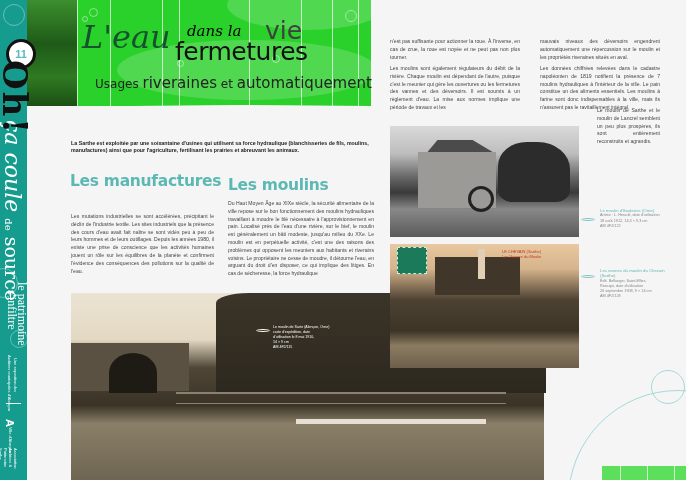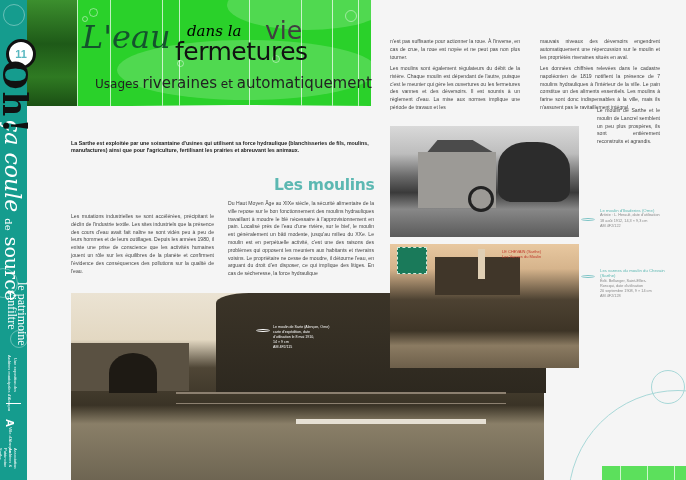--- a/index.html
+++ b/index.html
@@ -36,21 +36,21 @@
   .t-usages { position: absolute; left: 95px; top: 74px; font-family: "DejaVu Sans", sans-serif; font-size: 12px; color: #222; }
   .t-usages b { font-weight: normal; font-size: 15px; }
   .t-usages s { text-decoration: none; font-size: 12px; }
 
   
   .intro { position: absolute; left: 71px; top: 140px; width: 310px; font-size: 5.3px; line-height: 7px; font-weight: bold; color: #222; }
 
   
   .h2 { position: absolute; font-family: "DejaVu Sans", sans-serif; font-weight: bold; color: #5cb8b2; font-size: 15.5px; line-height: 16px; letter-spacing: -0.3px; }
   .h-manu { left: 70px; top: 173px; }
-  .h-moul { left: 228px; top: 177px; margin-left: 46px; }
+  .h-moul { left: 228px; top: 177px; }
 
   .body-txt { position: absolute; font-size: 5.1px; line-height: 7.8px; color: #444; text-align: justify; }
   .txt-manu { left: 71px; top: 213px; width: 143px; }
   .txt-moul { left: 228px; top: 200px; width: 146px; }
   .txt-c3a { left: 390px; top: 38px; width: 130px; }
   .txt-c3b { left: 390px; top: 65px; width: 130px; }
   .txt-c4a { left: 540px; top: 38px; width: 120px; }
   .txt-c4b { left: 540px; top: 65px; width: 120px; }
   .txt-c4c { left: 597px; top: 107px; width: 63px; }
 
@@ -143,20 +143,21 @@
 <div class="t-usages">
   <span>Usages</span>
   <b>riveraines</b>
   <s>et</s>
   <b>automatiquement</b>
 </div>
 
 <p class="intro">La Sarthe est exploitée par une soixantaine d'usines qui utilisent sa force hydraulique (blanchisseries de fils, moulins, manufactures) ainsi que pour l'agriculture, fertilisant les prairies et abreuvant les animaux.</p>
 
 <h2 class="h2 h-manu">
+  <div>Les manufactures</div>
 </h2>
 <p class="body-txt txt-manu">Les mutations industrielles se sont accélérées, précipitant le déclin de l'industrie textile. Les sites industriels que la présence des cours d'eau avait fait naître se sont vidés peu à peu de leurs hommes et de leurs outillages. Depuis les années 1980, il existe une prise de conscience que les activités humaines jouent un rôle sur les équilibres de la planète et confirment l'évidence des conséquences des pollutions sur la qualité de l'eau.</p>
 
 <h2 class="h2 h-moul">Les moulins</h2>
 <p class="body-txt txt-moul">Du Haut Moyen Âge au XIXe siècle, la sécurité alimentaire de la ville repose sur le bon fonctionnement des moulins hydrauliques travaillant à moudre le blé nécessaire à l'approvisionnement en pain. Localisé près de l'eau d'une rivière, sur le bief, le moulin est généralement un bâti modeste, jusqu'au milieu du XXe. Le moulin est en perpétuelle activité, c'est une des raisons des problèmes qui opposent les meuniers aux habitants et riverains voisins. Le propriétaire ne cesse de moudre, il détourne l'eau, en arguant du droit d'en disposer, ce qui implique des litiges. En cas de sécheresse, la force hydraulique</p>
 <p class="body-txt txt-c3a">n'est pas suffisante pour actionner la roue. À l'inverse, en cas de crue, la roue est noyée et ne peut pas non plus tourner.</p>
 <p class="body-txt txt-c3b">Les moulins sont également régulateurs du débit de la rivière. Chaque moulin est dépendant de l'autre, puisque c'est le meunier qui gère les ouvertures ou les fermetures des vannes et des déversoirs. Il est soumis à un règlement d'eau. La mise aux normes implique une période de travaux et les</p>
 <p class="body-txt txt-c4a">mauvais niveaux des déversoirs engendrent automatiquement une répercussion sur le moulin et les propriétés riveraines situés en aval.</p>
 <p class="body-txt txt-c4b">Les données chiffrées relevées dans le cadastre napoléonien de 1819 notifient la présence de 7 moulins hydrauliques à l'intérieur de la ville. Le pain constitue un des aliments essentiels. Les moulins à farine sont donc indispensables à la ville, mais ils n'assurent pas le ravitaillement intégral.</p>
 <p class="body-txt txt-c4c">Le moulin de Sarthe et le moulin de Lancrel semblent un peu plus prospères, ils sont entièrement reconstruits et agrandis.</p>

